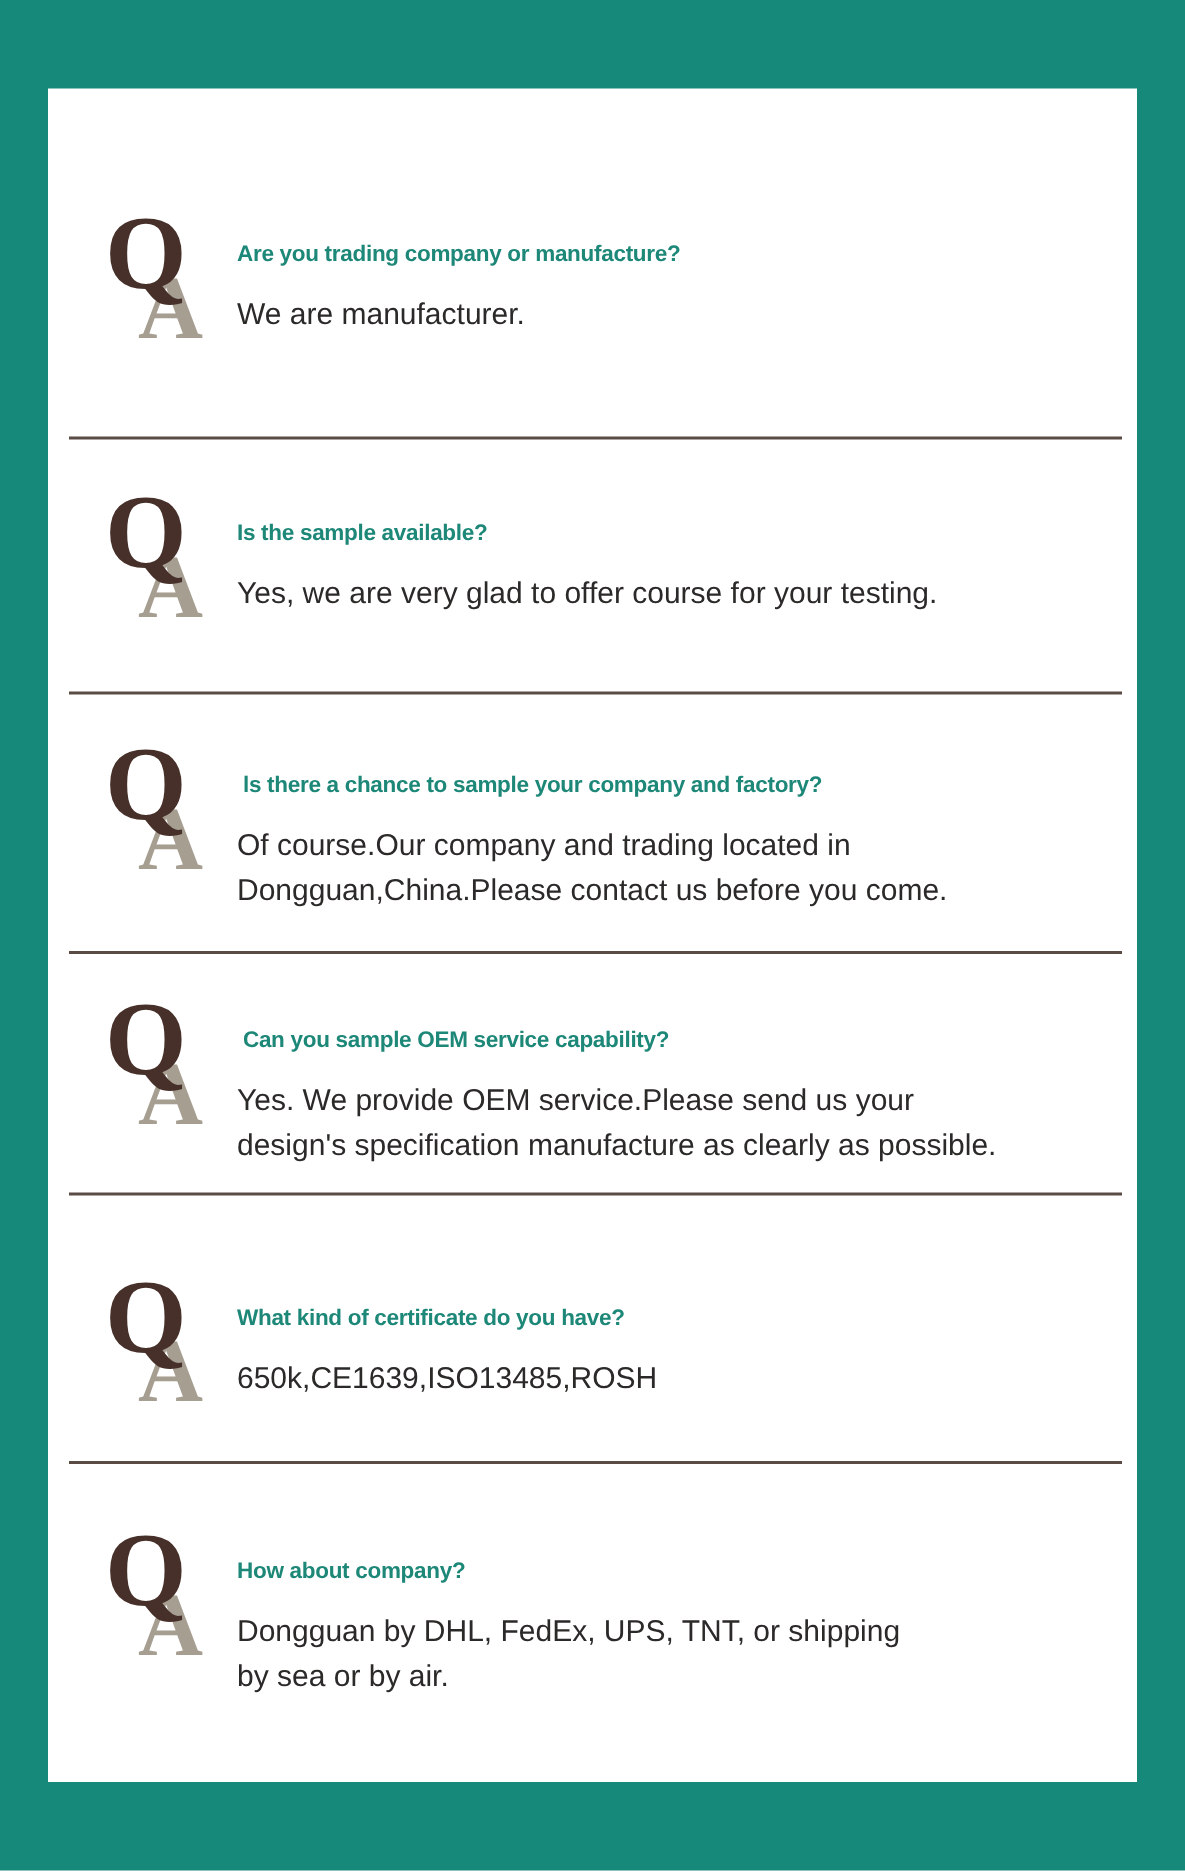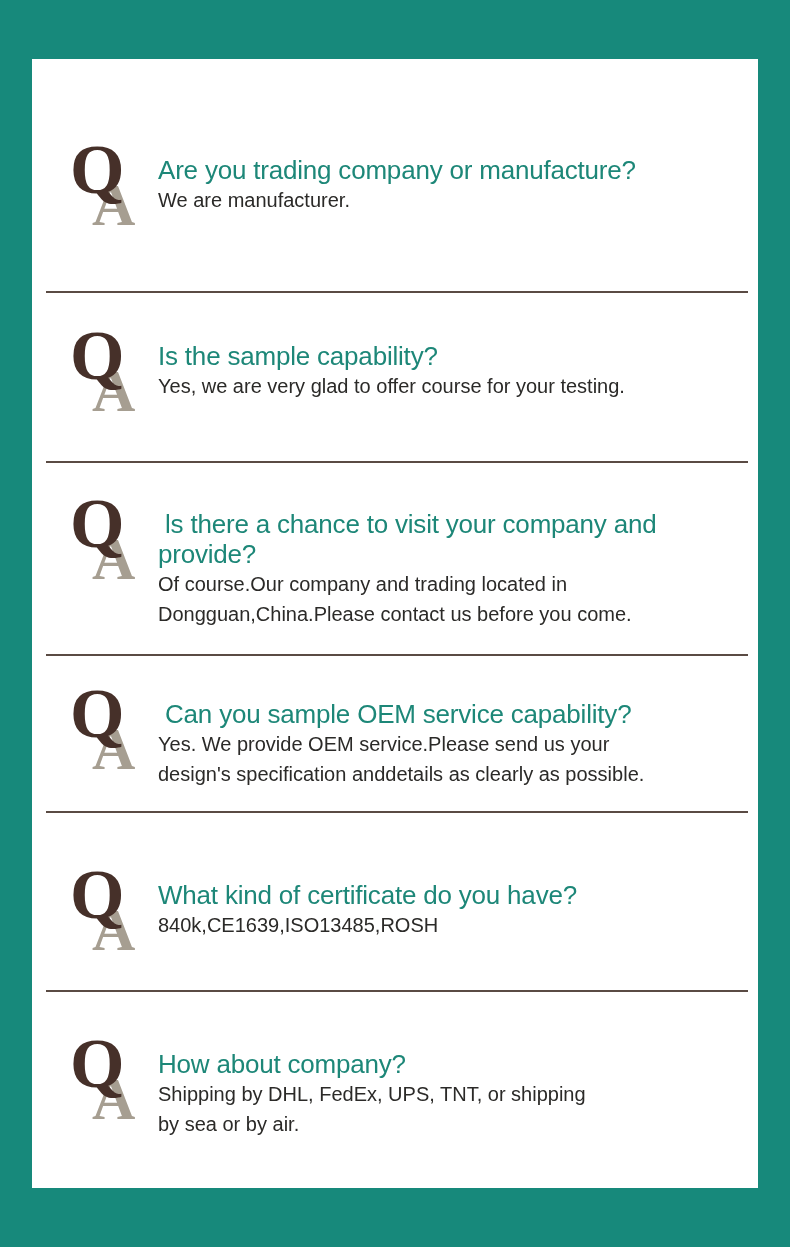--- a/index.html
+++ b/index.html
@@ -66,28 +66,29 @@
     font-size: 60px;
     color: var(--a-letter-color);
     z-index: 1;
   }
   .qa-content {
     flex: 1;
     margin-top: 12px;
     min-height: 96px;
   }
   .question {
-    font-size: 26px;
+    font-size: 15px;
     line-height: 30px;
-    font-weight: 400;
+    font-weight: 700;
     letter-spacing: -0.2px;
     color: var(--question-color);
     white-space: pre-wrap;
   }
   .answer {
+    margin-top: 10px;
     font-size: 20px;
     line-height: 30px;
     color: var(--answer-color);
     white-space: pre-wrap;
   }
   .divider {
     height: 2px;
     background: var(--divider-color);
     margin: 0 10px 0 14px;
   }
@@ -107,65 +108,65 @@
       <p class="answer">We are manufacturer.</p>
     </div>
   </section>
 <div class="divider"></div>
   <section class="qa-item">
     <div class="qa-mark">
       <span class="q-letter">Q</span>
       <span class="a-letter">A</span>
     </div>
     <div class="qa-content">
-      <h3 class="question">Is the sample capability?</h3>
+      <h3 class="question">Is the sample available?</h3>
       <p class="answer">Yes, we are very glad to offer course for your testing.</p>
     </div>
   </section>
 <div class="divider"></div>
   <section class="qa-item">
     <div class="qa-mark">
       <span class="q-letter">Q</span>
       <span class="a-letter">A</span>
     </div>
     <div class="qa-content">
-      <h3 class="question"> ls there a chance to visit your company and provide?</h3>
+      <h3 class="question"> ls there a chance to sample your company and factory?</h3>
       <p class="answer">Of course.Our company and trading located in
 Dongguan,China.Please contact us before you come.</p>
     </div>
   </section>
 <div class="divider"></div>
   <section class="qa-item">
     <div class="qa-mark">
       <span class="q-letter">Q</span>
       <span class="a-letter">A</span>
     </div>
     <div class="qa-content">
       <h3 class="question"> Can you sample OEM service capability?</h3>
       <p class="answer">Yes. We provide OEM service.Please send us your
-design's specification anddetails as clearly as possible.</p>
+design's specification manufacture as clearly as possible.</p>
     </div>
   </section>
 <div class="divider"></div>
   <section class="qa-item">
     <div class="qa-mark">
       <span class="q-letter">Q</span>
       <span class="a-letter">A</span>
     </div>
     <div class="qa-content">
       <h3 class="question">What kind of certificate do you have?</h3>
-      <p class="answer">840k,CE1639,ISO13485,ROSH</p>
+      <p class="answer">650k,CE1639,ISO13485,ROSH</p>
     </div>
   </section>
 <div class="divider"></div>
   <section class="qa-item">
     <div class="qa-mark">
       <span class="q-letter">Q</span>
       <span class="a-letter">A</span>
     </div>
     <div class="qa-content">
       <h3 class="question">How about company?</h3>
-      <p class="answer">Shipping by DHL, FedEx, UPS, TNT, or shipping
+      <p class="answer">Dongguan by DHL, FedEx, UPS, TNT, or shipping
 by sea or by air.</p>
     </div>
   </section>
 </div>
 </div>
 
 </body></html>

